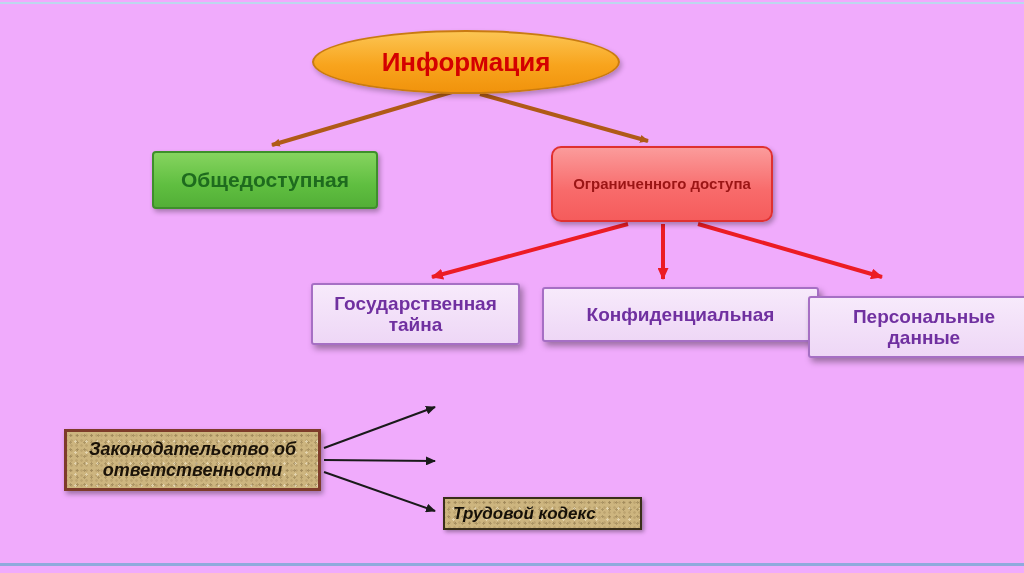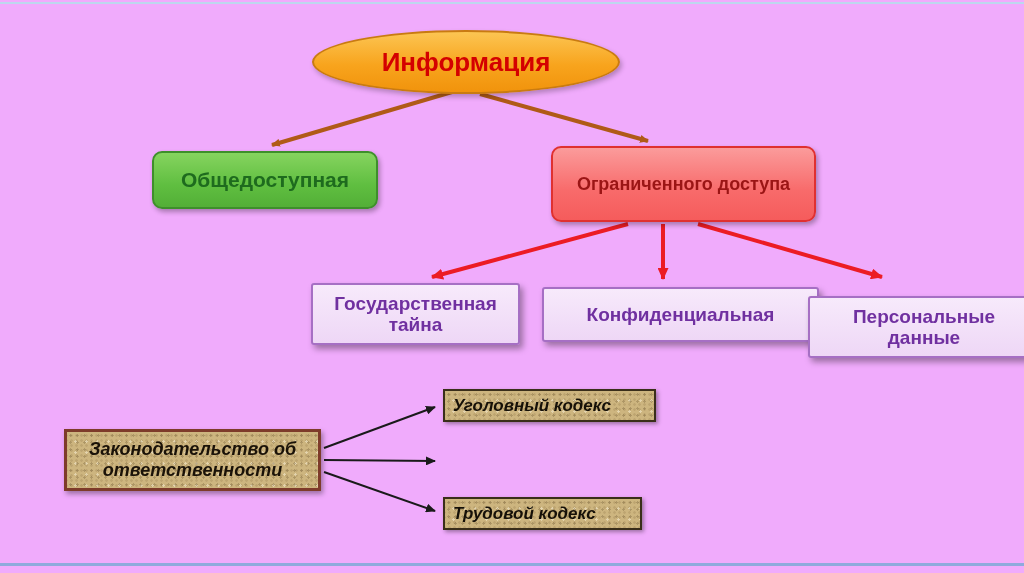--- a/index.html
+++ b/index.html
@@ -25,33 +25,33 @@
     border-radius: 50%;
     background: linear-gradient(180deg, #FCC553 0%, #F8A41D 55%, #F1930C 100%);
     border: 2px solid #C97B11;
     box-shadow: 2px 3px 5px rgba(0,0,0,0.25);
     color: #D40000; font-size: 26px; font-weight: bold;
   }
 
   
   .node-public {
     left: 152px; top: 151px; width: 226px; height: 58px;
-    border-radius: 10px;
+    border-radius: 4px;
     background: linear-gradient(180deg, #86D45F 0%, #5FBE40 60%, #53AF37 100%);
     border: 2px solid #3E8F2B;
     box-shadow: 2px 3px 5px rgba(0,0,0,0.3);
     color: #1E6B1E; font-size: 21px; font-weight: bold;
   }
   .node-restricted {
-    left: 551px; top: 146px; width: 265px; height: 76px;
+    left: 551px; top: 146px; width: 222px; height: 76px;
     border-radius: 10px;
     background: linear-gradient(180deg, #FB9B9B 0%, #F86A6A 60%, #F55C5C 100%);
     border: 2px solid #E03030;
     box-shadow: 2px 3px 5px rgba(0,0,0,0.3);
-    color: #9B1515; font-size: 18px; font-weight: bold;
+    color: #9B1515; font-size: 15px; font-weight: bold;
     line-height: 1.15; padding: 2px 14px;
   }
 
   
   .node-purple {
     background: linear-gradient(180deg, #F7EAFB 0%, #EED7F6 100%);
     border: 2px solid #A66FC4;
     border-radius: 3px;
     box-shadow: 3px 4px 6px rgba(0,0,0,0.35);
     color: #7030A0; font-size: 19px; font-weight: bold;
@@ -145,22 +145,19 @@
   </div>
 
   <div class="node node-purple node-personal">
     <span>Персональные данные</span>
   </div>
 
   <div class="node texture node-legislation">
     <span>Законодательство об ответственности</span>
   </div>
 
-  <div class="node texture node-code node-code-criminal">
-    <span>Уголовный кодекс</span>
-  </div>
 
 
   <div class="node texture node-code node-code-labor">
     <span>Трудовой кодекс</span>
   </div>
 
 </div>
 
 </body></html>

